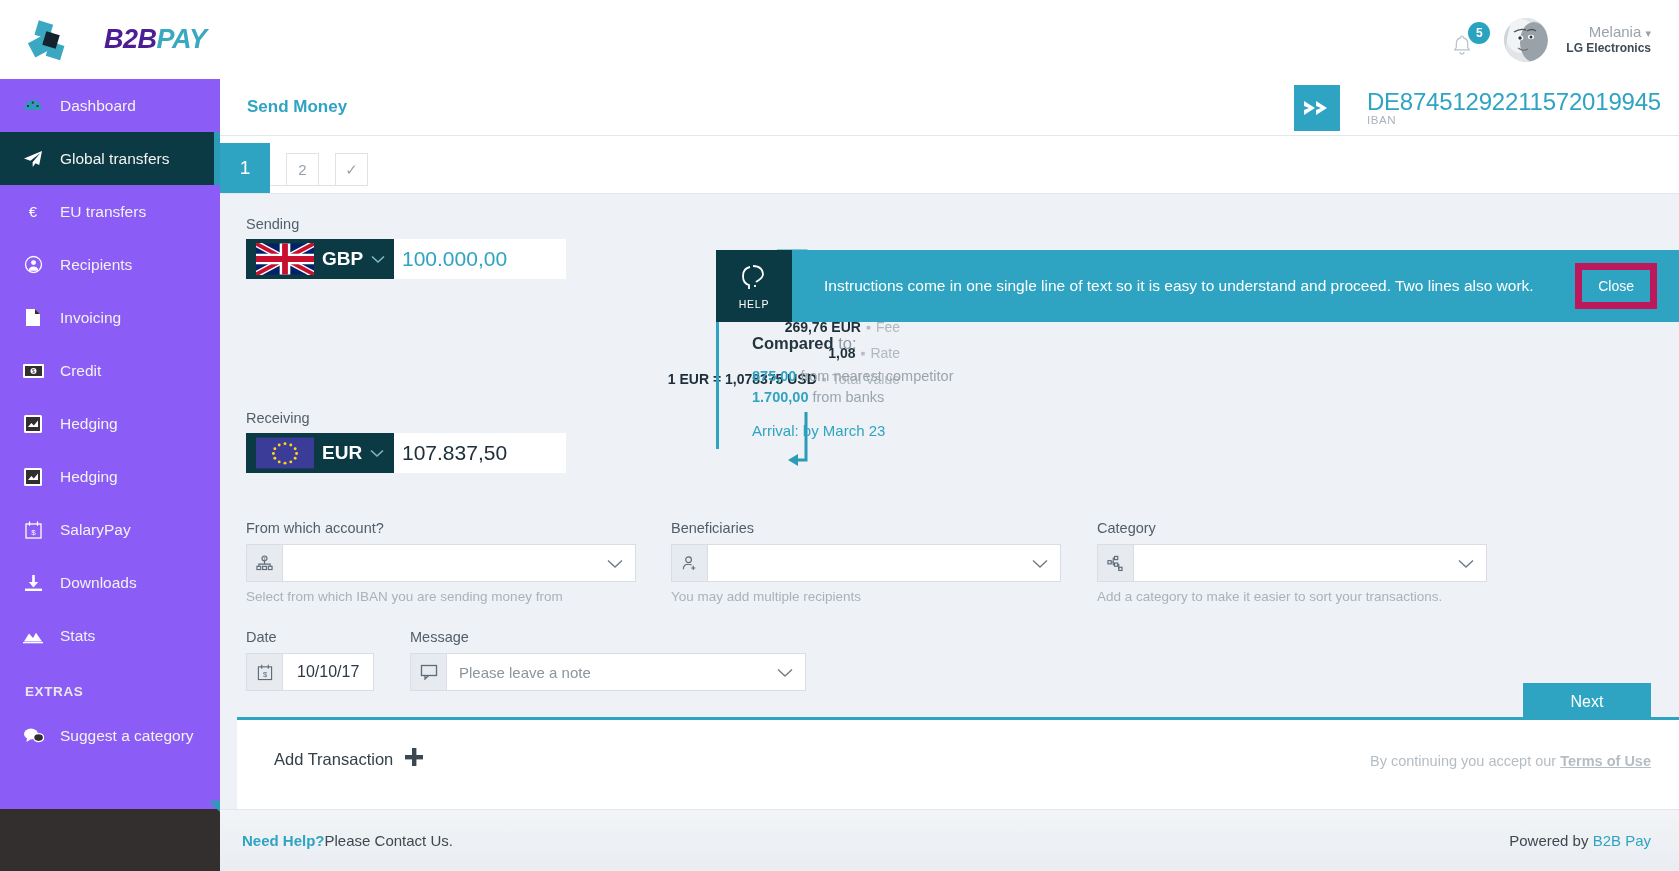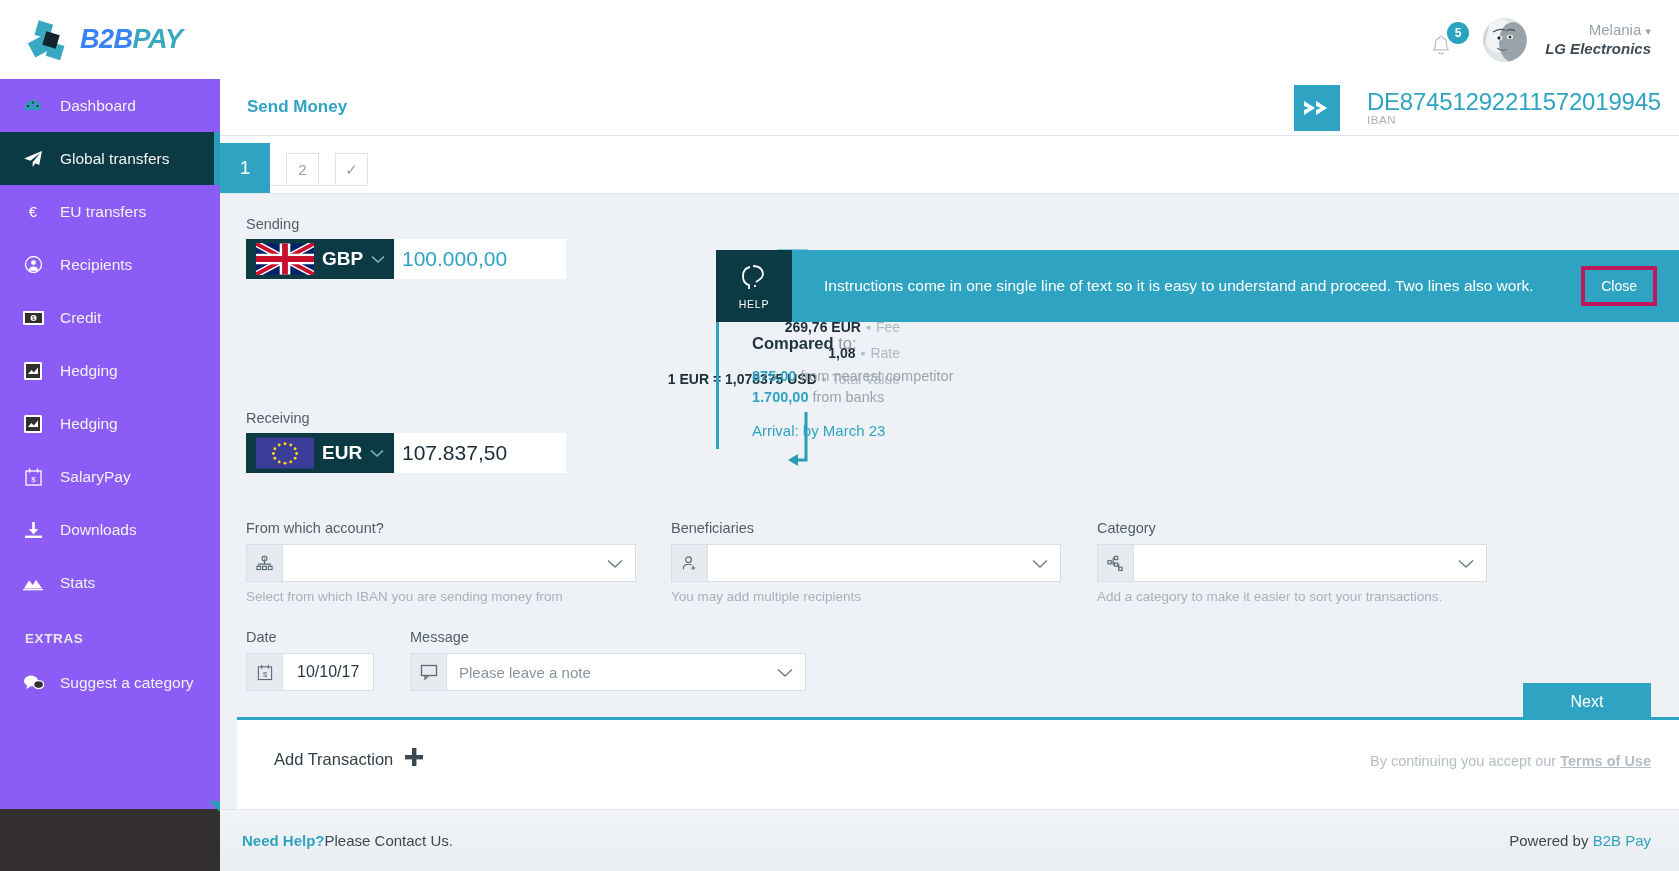--- a/index.html
+++ b/index.html
@@ -19,21 +19,21 @@
     display: flex; align-items: center;
     position: relative; z-index: 5;
   }
   .logo-wrap { width: 220px; padding-left: 28px; display: flex; align-items: center; gap: 6px; }
   .logo-mark { position: relative; width: 46px; height: 46px; flex: 0 0 46px; }
   .logo-mark svg { display: block; }
   .logo-text {
     font-size: 27px; font-weight: 700; font-style: italic;
     letter-spacing: -0.5px; line-height: 1;
   }
-  .logo-text .b2b { color: #3b82f6; }
+  .logo-text .b2b { color: #4c1d95; margin-left: 24px; }
   .logo-text .pay { color: #3aa8c1; }
 
   .topbar-right {
     margin-left: auto; display: flex; align-items: center;
     padding-right: 26px; gap: 18px;
   }
   .bell-wrap { position: relative; width: 34px; height: 36px; }
   .bell-wrap svg { position: absolute; left: 0; top: 12px; }
   .bell-badge {
     position: absolute; right: -4px; top: 0px;
@@ -45,21 +45,21 @@
   }
   .avatar {
     width: 44px; height: 44px; border-radius: 50%;
     overflow: hidden; background: #cfd4d8; flex: 0 0 44px;
     position: relative;
   }
   .avatar svg { display: block; }
   .user-block { text-align: right; line-height: 1.25; padding-right: 2px; }
   .user-name { font-size: 15px; color: #9aa3ab; }
   .user-name .caret { font-size: 11px; }
-  .user-org { font-size: 15px; color: #3f4b55; font-weight: 700; font-style: italic; }
+  .user-org { font-size: 12px; color: #3f4b55; font-weight: 700; }
 
   
   .body { flex: 1 1 auto; display: flex; min-height: 0; }
 
   
   .sidebar {
     width: 220px; flex: 0 0 220px;
     background: #8b5cf6; position: relative;
   }
   .nav-item {
@@ -178,21 +178,21 @@
     width: 76px; flex: 0 0 76px; background: #0c3a44; color: #ffffff;
     display: flex; flex-direction: column; align-items: center; justify-content: center; gap: 3px;
   }
   .help-tag .ht { font-size: 10.5px; letter-spacing: 0.8px; }
   .help-body {
     flex: 1 1 auto; background: #2fa4c2; color: #ffffff;
     display: flex; align-items: center; padding: 0 22px 0 32px;
     font-size: 15.5px;
   }
   .help-close {
-    margin-left: auto; border: 4px solid #be185d; background: transparent;
+    margin-left: auto; border: 7px solid #be185d; background: transparent;
     color: #ffffff; font-size: 14px; padding: 8px 16px; cursor: pointer;
     font-family: "Liberation Sans", sans-serif;
   }
 
   
   .compared {
     border-left: 3px solid #2fa4c2; padding: 12px 0 10px 33px;
   }
   .cmp-title { font-size: 16.5px; color: #233540; margin-bottom: 15px; }
   .cmp-title b { font-weight: 700; }
@@ -362,20 +362,29 @@
         <span class="ic">
           <svg width="19" height="19" viewBox="0 0 20 20" fill="none" stroke="currentColor" stroke-width="1.4">
             <circle cx="10" cy="10" r="8.4"></circle>
             <circle cx="10" cy="8" r="2.6" fill="currentColor" stroke="none"></circle>
             <path d="M5 16.5c0-2.8 2.2-4.3 5-4.3s5 1.5 5 4.3" fill="currentColor" stroke="none"></path>
           </svg>
         </span>
         <span>Recipients</span>
       </div>
 
+      <div class="nav-item">
+        <span class="ic">
+          <svg width="18" height="19" viewBox="0 0 18 19" fill="currentColor">
+            <path d="M2 1h9l5 5v12H2z"></path>
+            <path d="M11 1v5h5z" fill="#332f2f"></path>
+          </svg>
+        </span>
+        <span>Invoicing</span>
+      </div>
 
       <div class="nav-item">
         <span class="ic">
           <svg width="21" height="14" viewBox="0 0 21 14" fill="currentColor">
             <rect x="0" y="0" width="21" height="14" rx="1"></rect>
             <rect x="2" y="2" width="17" height="10" fill="#332f2f"></rect>
             <circle cx="10.5" cy="7" r="3" fill="currentColor"></circle>
             <text x="10.5" y="9.4" text-anchor="middle" font-size="5" fill="#332f2f" font-family="Liberation Sans, sans-serif">$</text>
           </svg>
         </span>

